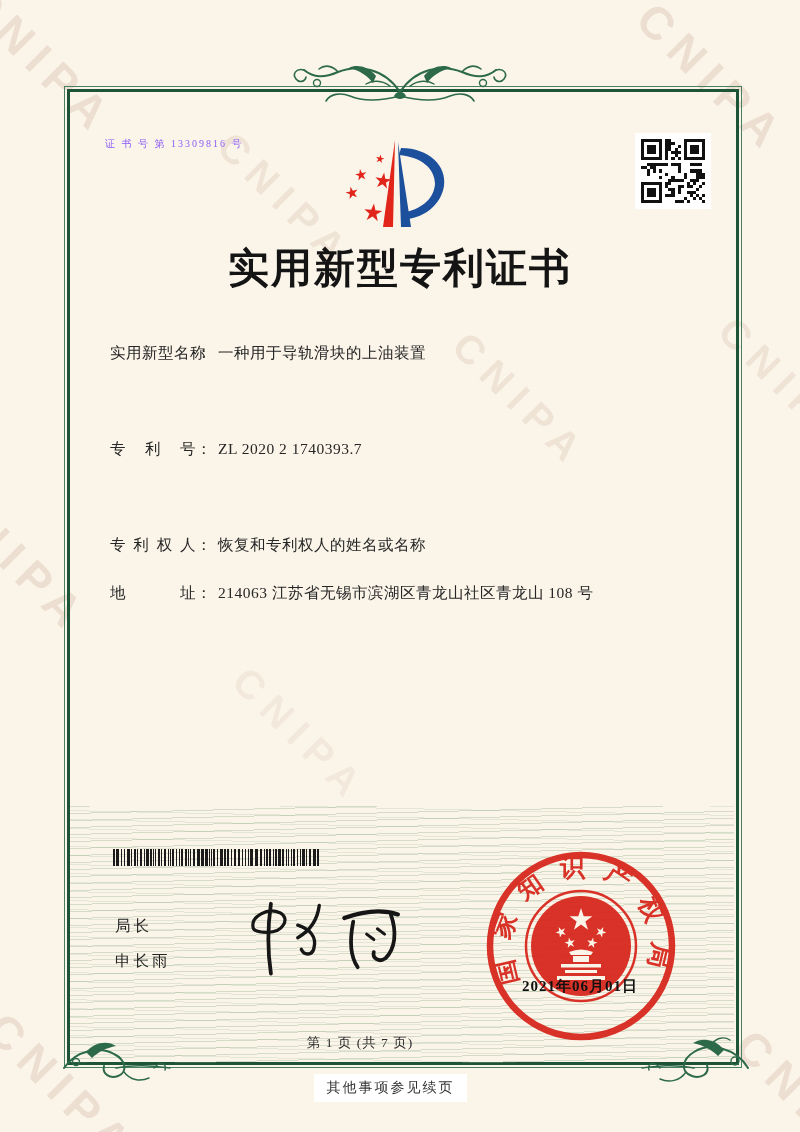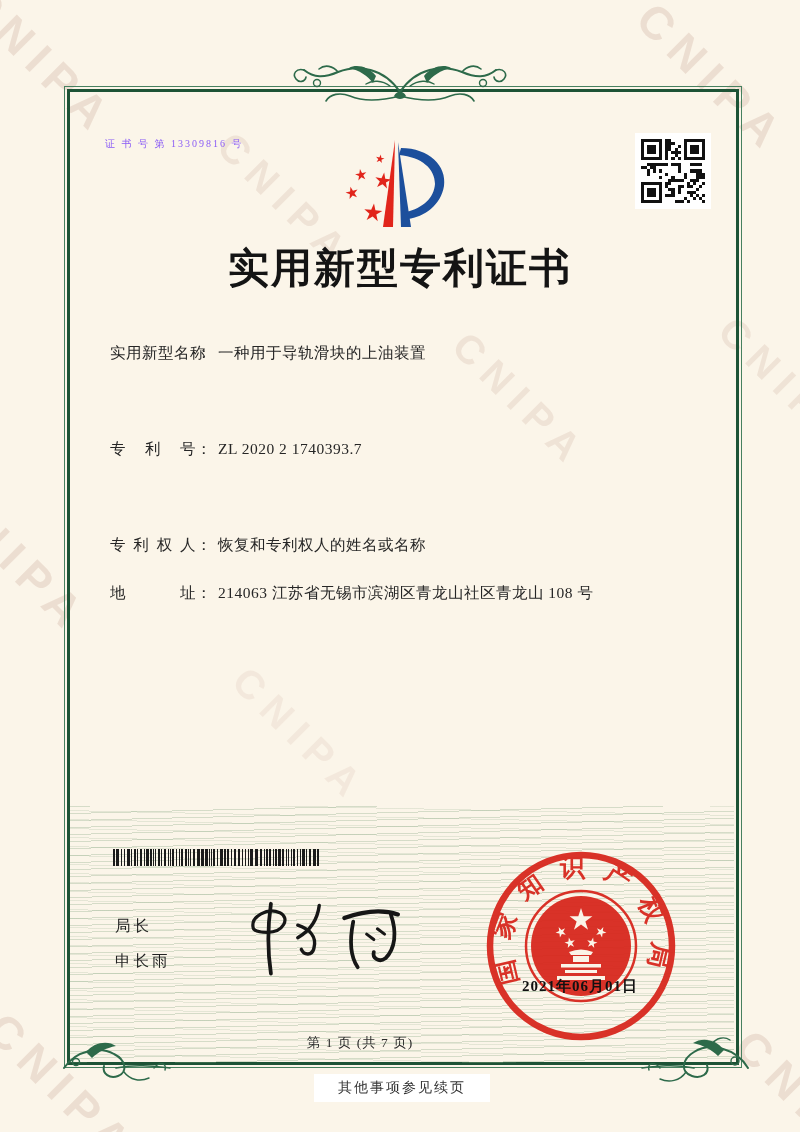--- a/index.html
+++ b/index.html
@@ -34,21 +34,21 @@
   .barcode{position:absolute;left:113px;top:849px;width:210px;height:17px;}
   .barcode i{position:absolute;top:0;height:17px;background:#1b1b1b;}
   .director{position:absolute;left:115px;top:916px;font-size:15.5px;letter-spacing:3px;color:#222;}
   .director div{margin-bottom:14px;}
   .signature{position:absolute;left:233px;top:893px;}
   .seal{position:absolute;left:481px;top:846px;}
   .sealdate{position:absolute;left:495px;top:977px;width:170px;text-align:center;font-size:15px;
             font-weight:bold;letter-spacing:1px;color:#111;}
   .pageinfo{position:absolute;left:280px;top:1034px;width:160px;text-align:center;
             font-size:13.5px;letter-spacing:1px;color:#2d2d2d;}
-  .footnote{position:absolute;left:314px;top:1074px;width:176px;height:28px;background:#ffffff;
+  .footnote{position:absolute;left:314px;top:1074px;width:153px;height:28px;background:#ffffff;
             text-align:center;line-height:28px;font-size:14px;letter-spacing:2px;color:#333;}
   .orn-top{position:absolute;left:280px;top:56px;}
   .orn-bl{position:absolute;left:56px;top:1038px;}
   .orn-br{position:absolute;left:636px;top:1034px;}
   svg{display:block;}
 </style>
 </head>
 <body>
 
 <div class="page">

